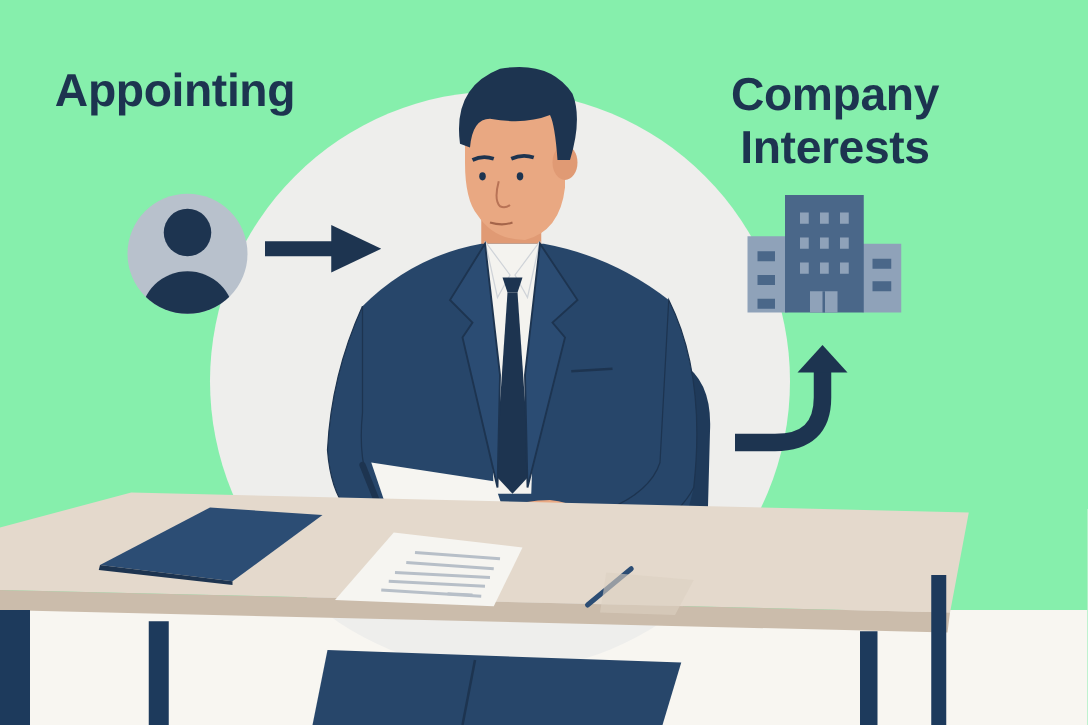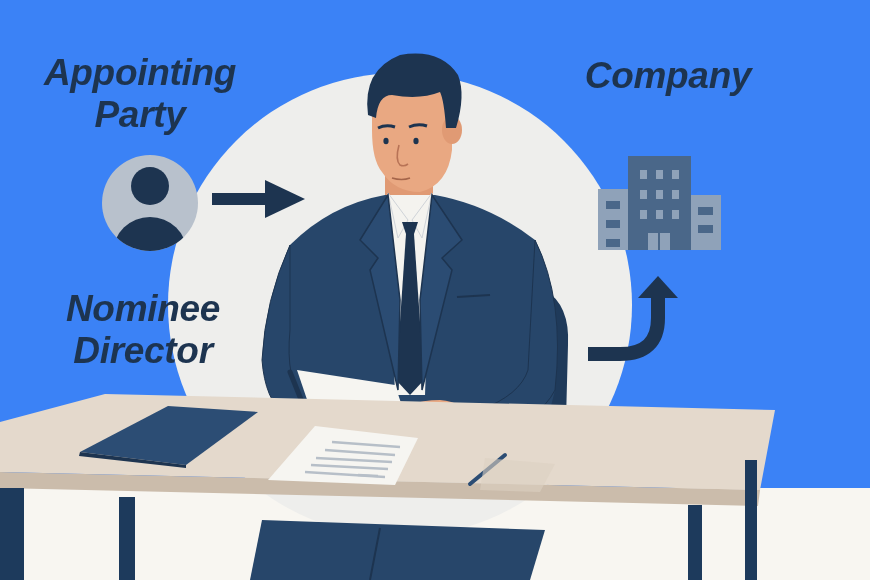--- a/index.html
+++ b/index.html
@@ -1,17 +1,17 @@
 <!DOCTYPE html>
 <html><head>
   <meta charset="utf-8">
   <style>
     html, body { margin: 0; padding: 0; }
     body { width: 870px; height: 580px; overflow: hidden; background: #f8f6f1; }
-    .canvas { position: relative; width: 870px; height: 488px; background: #3b82f6; font-style: italic; }
+    .canvas { position: relative; width: 870px; height: 488px; background: #86efac; }
     .label {
       position: absolute;
       font-family: "Liberation Sans", sans-serif;
       font-weight: bold;
       color: #1d3450;
       text-align: center;
       line-height: 1.14;
       letter-spacing: -0.3px;
       font-size: 37px;
     }
@@ -158,22 +158,18 @@
         <line x1="358" y1="475" x2="378" y2="476"></line>
       </g>
     </g>
 
     <line x1="470" y1="484" x2="505" y2="455" stroke="#2c4d74" stroke-width="4" stroke-linecap="round"></line>
     <polygon points="485,458 555,464 540,492 480,490" fill="#dcd0c1" opacity="0.6"></polygon>
   </svg>
 
   <div class="label" id="lbl-appointing">
     <span>Appointing</span>
-    <span>Party</span>
   </div>
   <div class="label" id="lbl-company">
     <span>Company</span>
-  </div>
-  <div class="label" id="lbl-nominee">
-    <span>Nominee</span>
-    <span>Director</span>
+    <span>Interests</span>
   </div>
 </div>
 
 </body></html>

